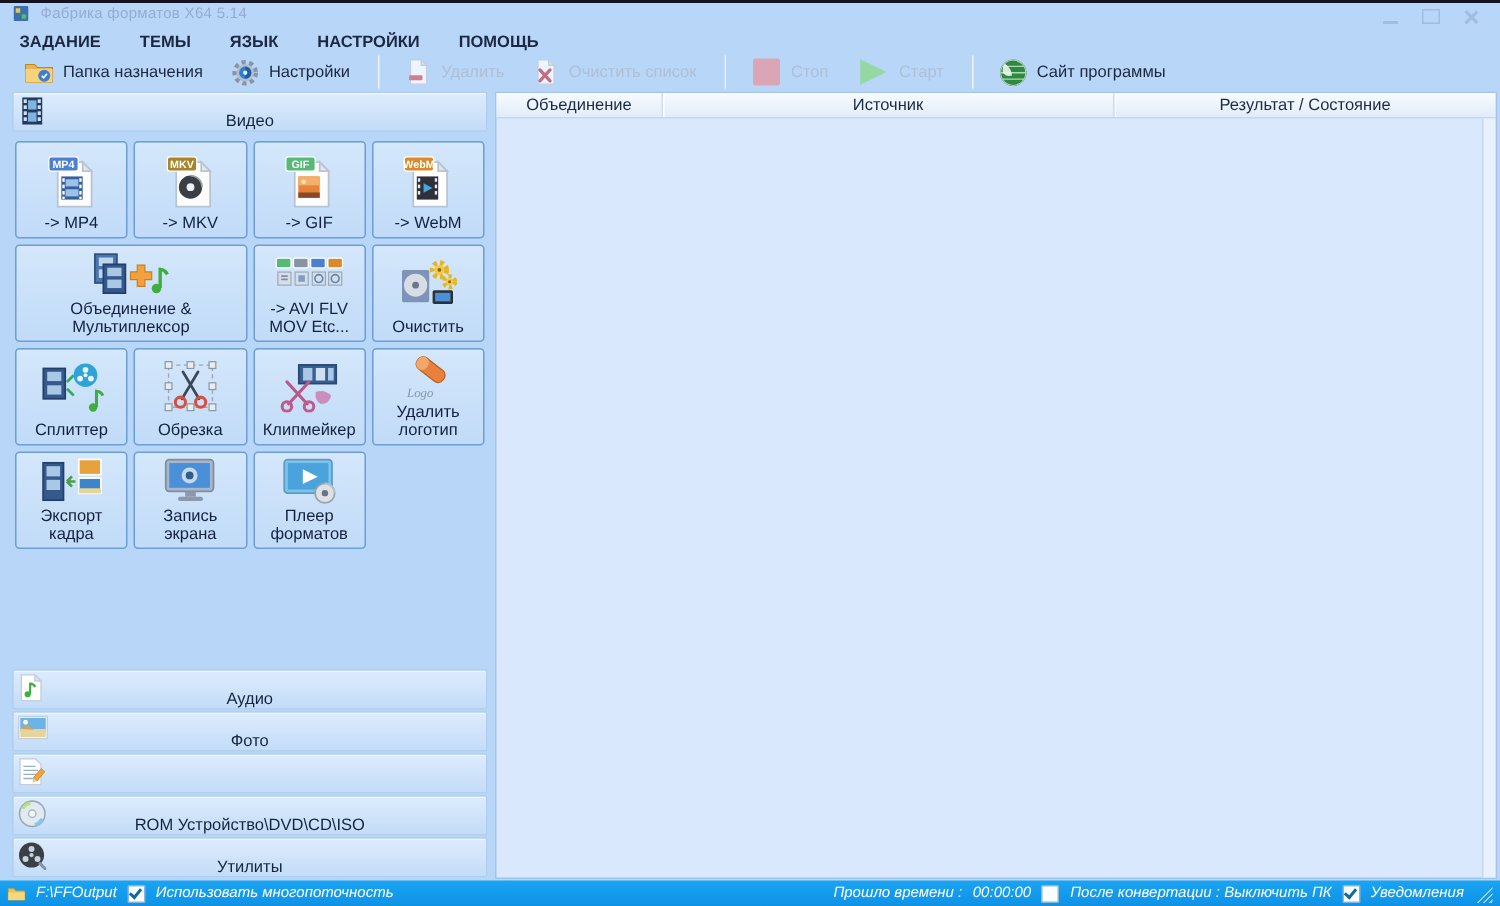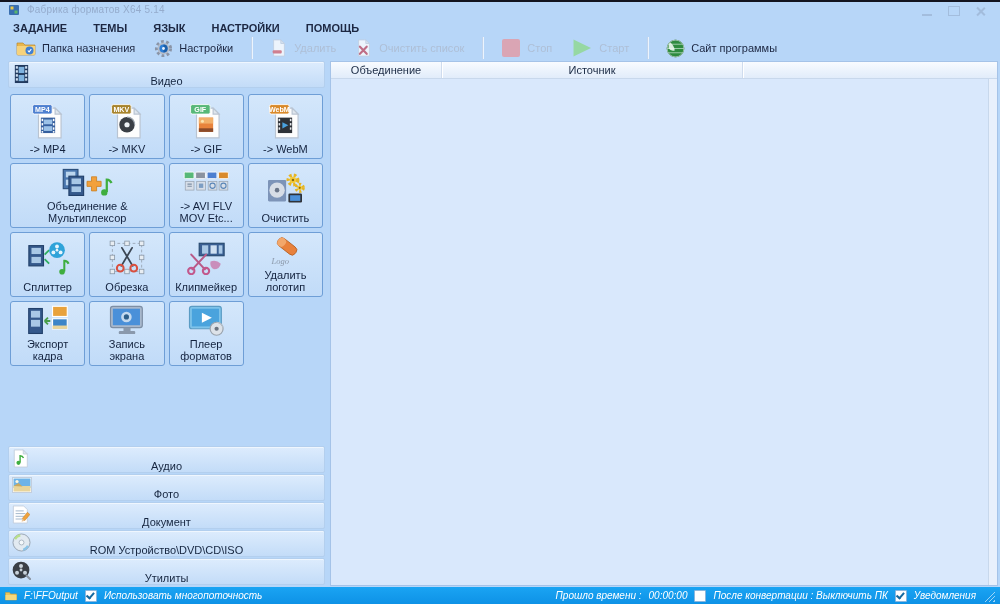--- a/index.html
+++ b/index.html
@@ -473,21 +473,20 @@
                 <path d="M1.5 0.5 h11.5 l4 4 v15 h-15.5 z" fill="#fff" stroke="#c3cedd"></path>
                 <g stroke="#9ab0c6" stroke-width="1">
                   <path d="M4 6 h9 M4 9 h11 M4 12 h11 M4 15 h8"></path>
                 </g>
                 <g transform="rotate(40 15 13)">
                   <rect x="13.2" y="7.5" width="3.6" height="9" fill="#f0a23c" stroke="#c47f22" stroke-width="0.5"></rect>
                   <path d="M13.2 16.5 l1.8 3.2 1.8 -3.2 z" fill="#e8c49a"></path>
                 </g>
               </svg>
             </span>
-            <span class="sec-label">Документ</span>
           </div>
           <div class="section-bar">
             <span class="bar-icon">
               <svg viewBox="0 0 20 20" width="19" height="19">
                 <circle cx="10" cy="10" r="9" fill="#cfd8e2" stroke="#9aa6b4"></circle>
                 <circle cx="10" cy="10" r="8.1" fill="#e2eaf1"></circle>
                 <path d="M3.2 6.5 a8.1 8.1 0 0 1 5.5 -4" stroke="#b8e08a" stroke-width="2.4" fill="none"></path>
                 <path d="M16.8 13.5 a8.1 8.1 0 0 1 -5 4.3" stroke="#8ac4e8" stroke-width="2.4" fill="none"></path>
                 <circle cx="10" cy="10" r="2.6" fill="#f4f8fb" stroke="#aab6c2"></circle>
               </svg>
@@ -509,20 +508,21 @@
             </span>
             <span class="sec-label">Утилиты</span>
           </div>
         </div>
     </div>
 
     <div class="main">
       <div class="table-header">
         <div class="col col1">Объединение</div>
         <div class="col col2">Источник</div>
+        <div class="col col3">Результат / Состояние</div>
       </div>
       <div class="table-body"></div>
       <div class="vscroll"></div>
     </div>
   </div>
 
   <div class="statusbar">
     <span class="sb-left">
       <span style="display:flex">
         <svg viewBox="0 0 12 10" width="12" height="10">

